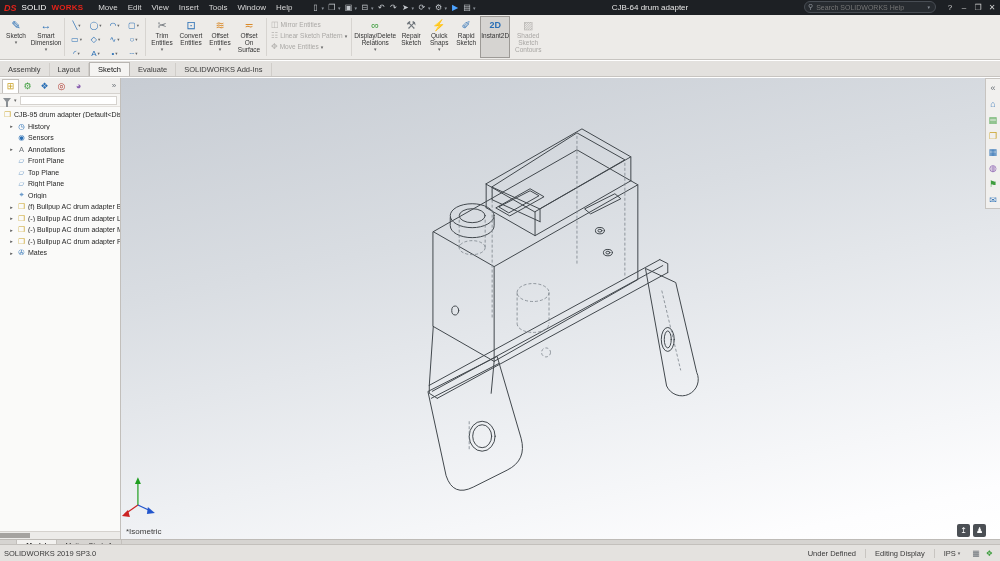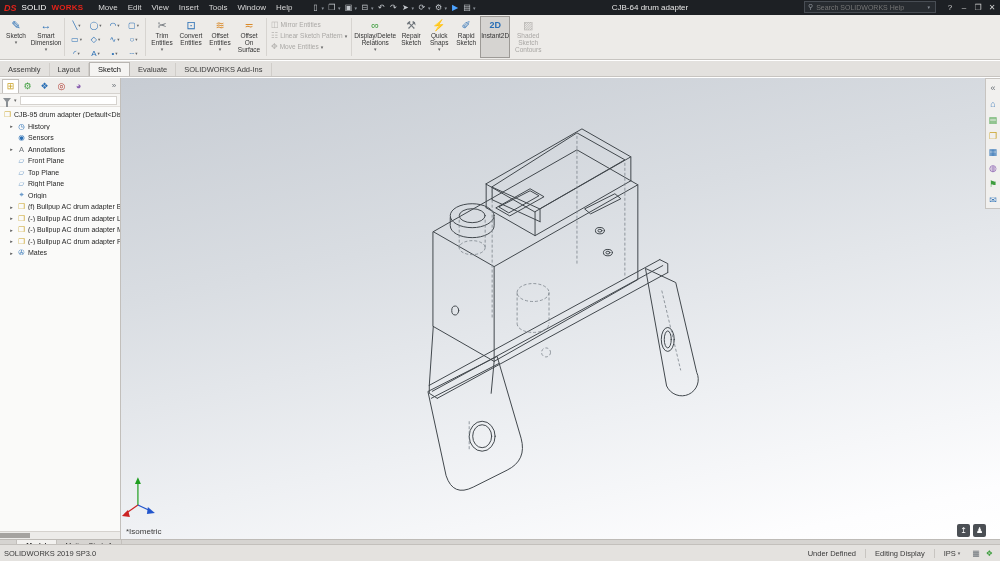--- a/index.html
+++ b/index.html
@@ -12,21 +12,21 @@
   .logo-ds{color:#e2231a;font-weight:bold;font-style:italic;font-size:9px}
   .logo-solid{color:#fff;font-weight:normal;letter-spacing:.2px}
   .logo-works{color:#e2231a;font-weight:bold;letter-spacing:.2px}
   .menus{display:flex}
   .menus span{padding:1px 5px}
   .quickbar{display:flex;align-items:center;margin-left:12px;color:#c3c7cc}
   .qico{min-width:12px;text-align:center;font-size:8px;padding:0 1px}
   .qico.blue{color:#4da3ff}
   .qcaret{font-size:5px;color:#8a9097;margin:0 2px 0 0}
   .doc-title{position:absolute;left:565px;width:170px;text-align:center;color:#e6e6e6;font-size:8px;white-space:nowrap}
-  .search{position:absolute;right:64px;top:1px;width:132px;height:12px;background:#272b30;border:1px solid #484d54;border-radius:0;display:flex;align-items:center;color:#8f949b;font-size:7px;padding:0 3px;gap:3px}
+  .search{position:absolute;right:64px;top:1px;width:132px;height:12px;background:#272b30;border:1px solid #484d54;border-radius:6px;display:flex;align-items:center;color:#8f949b;font-size:7px;padding:0 3px;gap:3px}
   .search input{flex:1;background:transparent;border:none;outline:none;color:#aeb3b9;font-size:7px;font-family:inherit;min-width:0}
   .winctl{position:absolute;right:1px;top:0;height:15px;display:flex;align-items:center}
   .winctl span{width:14px;text-align:center;font-size:8px;color:#cfcfcf}
 
   
   .ribbon{position:absolute;top:15px;left:0;right:0;height:45px;background:#edebe8;border-bottom:1px solid #c7c4c0;display:flex;align-items:stretch;padding:1px 2px;z-index:25}
   .rbtn{display:flex;flex-direction:column;align-items:center;padding:2px 1px 0;font-size:6.5px;line-height:1.1;color:#333;text-align:center;border:1px solid transparent}
   .ric{font-size:11px;line-height:12px;color:#2a6fb5}
   .ric.ic-org{color:#d98a2b}.ric.ic-gray{color:#6d7379}.ric.ic-green{color:#3f9e3f}
   .ric.ic-2d{font-size:9px;font-weight:bold;line-height:12px}

